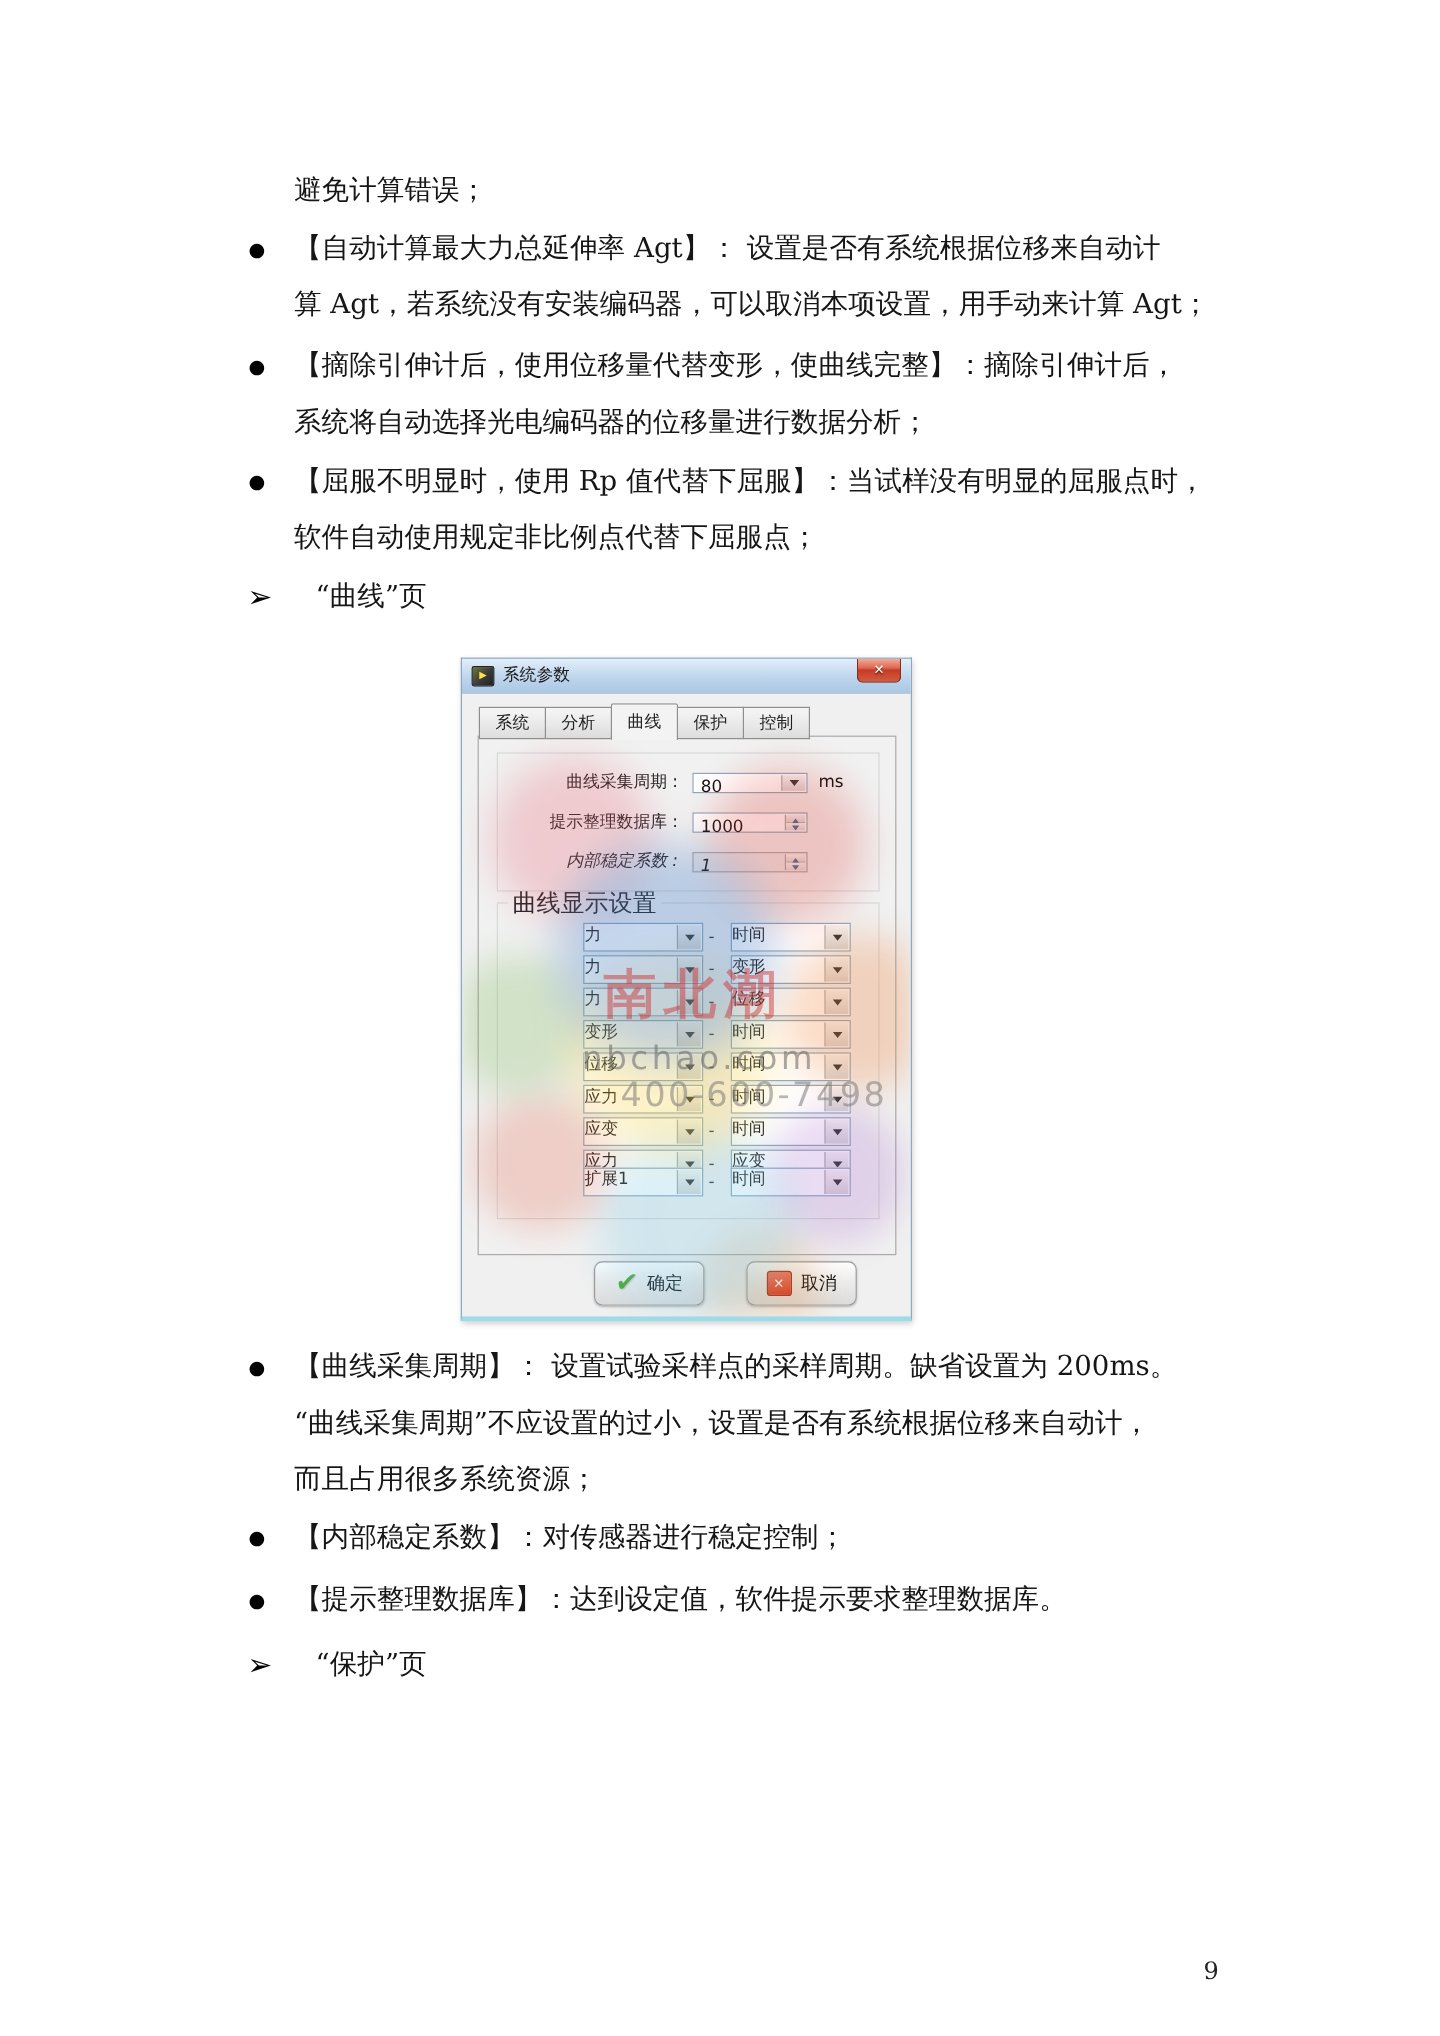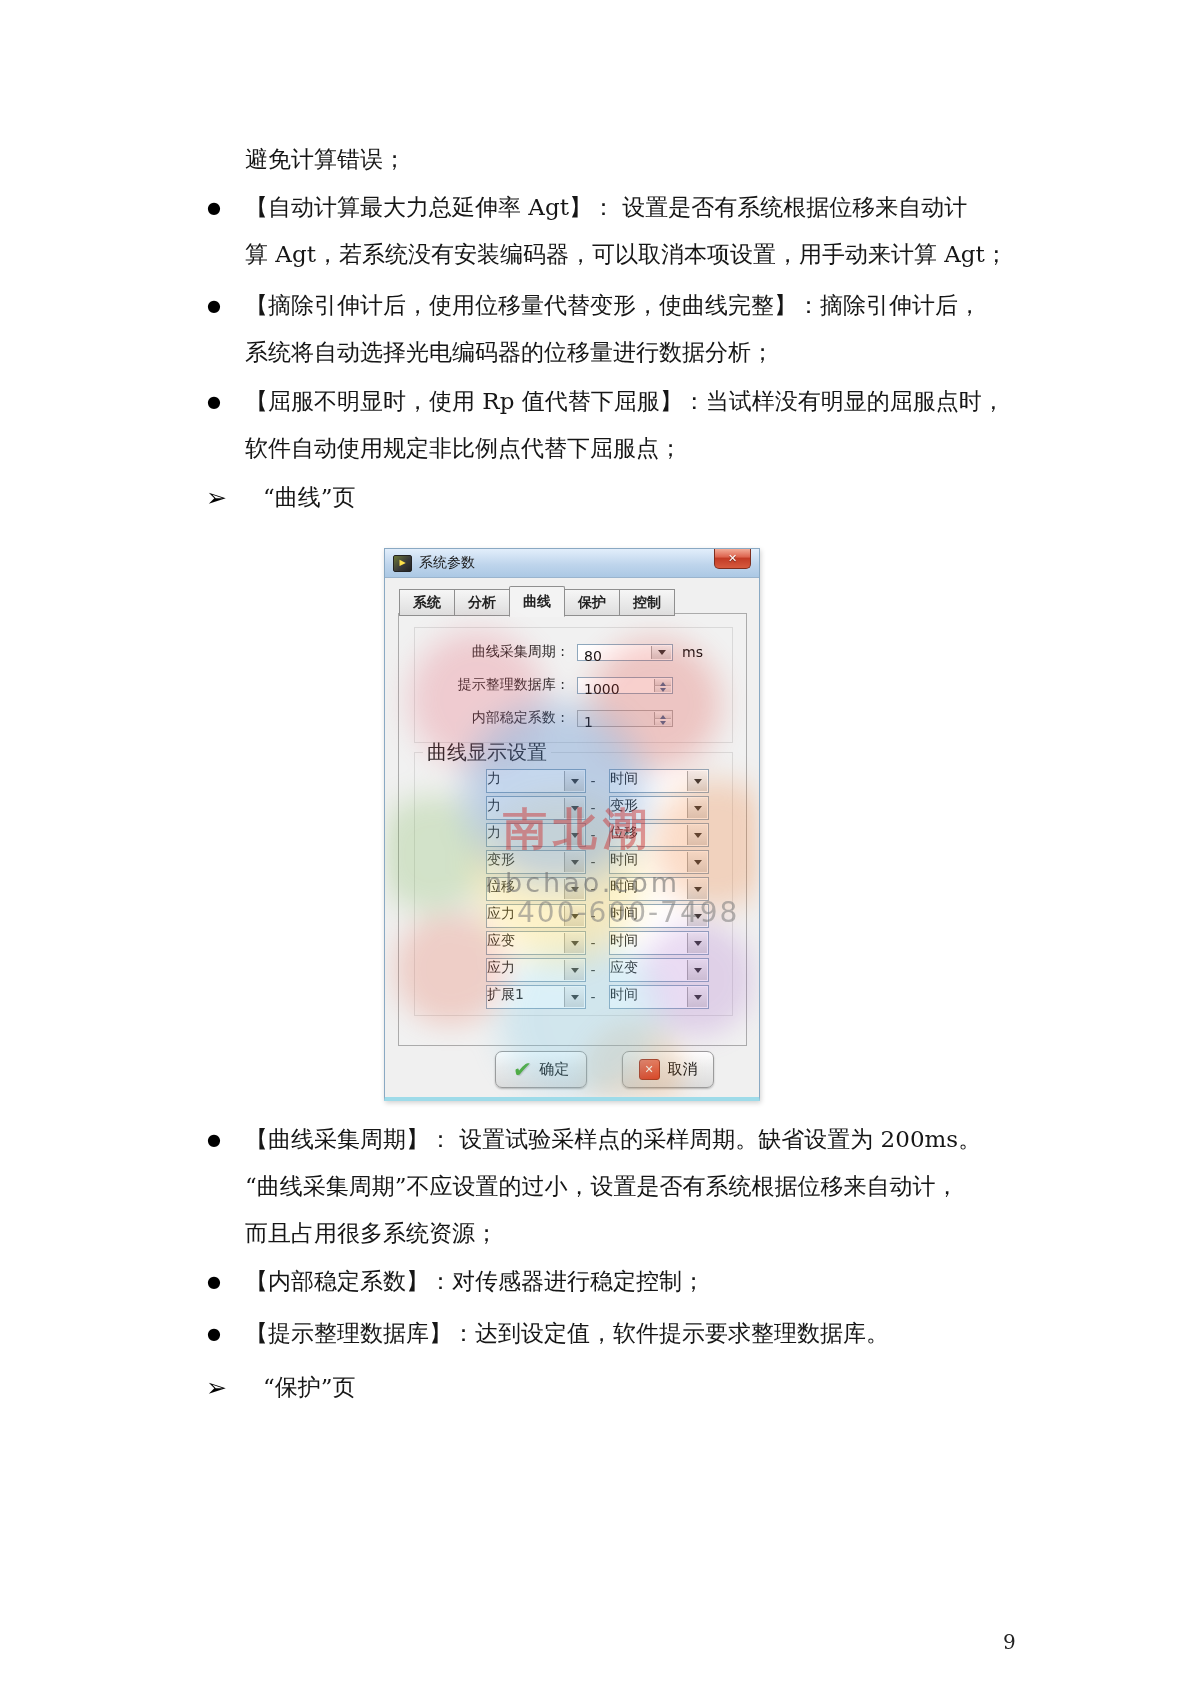--- a/index.html
+++ b/index.html
@@ -32,21 +32,21 @@
   .app-icon{width:17px;height:15px;border-radius:2px;border:1px solid #232323;
             background:linear-gradient(135deg,#6d7836 0%,#3a3a3a 55%,#222 100%);
             display:flex;align-items:center;justify-content:center;
             color:#ffe24a;font-size:8px;line-height:1;}
   .title-text{font-size:14px;color:#1a1a1a;}
   .close-btn{margin-left:auto;align-self:flex-start;width:35px;height:19px;
              border:1px solid #7e2e1f;border-top:none;border-radius:0 0 5px 5px;
              background:linear-gradient(#f3ab97,#de6752 40%,#c33c26 50%,#d65a3e);
              color:#fff;font-size:11px;font-weight:bold;display:flex;align-items:center;justify-content:center;
              text-shadow:0 1px 1px rgba(0,0,0,.45);cursor:pointer;}
-  .tabstrip{position:absolute;left:14px;top:37px;display:flex;align-items:flex-end;z-index:2;font-weight:bold;}
+  .tabstrip{position:absolute;left:14px;top:37px;display:flex;align-items:flex-end;z-index:2;}
   .tab{height:25px;padding:0 13px;display:flex;align-items:center;
        background:linear-gradient(#f6f6f6,#dedede);border:1px solid #8f8f8f;border-left:none;color:#222;cursor:pointer;}
   .tab:first-child{border-left:1px solid #8f8f8f;}
   .tab.active{height:29px;background:#f3f3f3;border-left:1px solid #8f8f8f;margin-left:-1px;
               border-bottom:1px solid #f3f3f3;margin-bottom:-1px;border-radius:2px 2px 0 0;z-index:3;}
   .tabpanel{position:absolute;left:13px;top:64px;width:347px;height:431px;
             border:1px solid #ababab;background:#f1f1f1;}
   .groupbox{position:absolute;border:1px solid #d9d9d9;}
   .group1{left:15px;top:13px;right:13px;height:114px;}
   .group2{left:15px;top:138px;right:13px;height:262px;}
@@ -173,21 +173,21 @@
         <div class="frow" style="top:45px;">
           <span class="flabel">提示整理数据库 :</span>
           <span class="control">
             <span class="cvalue">1000</span>
             <span class="spin">
               <span class="spin-up"></span>
               <span class="spin-down"></span>
             </span>
           </span>
         </div>
-        <div class="frow" style="top:78px;">
+        <div class="frow" style="top:78px;font-style:italic;">
           <span class="flabel">内部稳定系数 :</span>
           <span class="control disabled">
             <span class="cvalue">1</span>
             <span class="spin">
               <span class="spin-up"></span>
               <span class="spin-down"></span>
             </span>
           </span>
         </div>
       </div>
@@ -228,21 +228,21 @@
         <div class="crow" style="top:178px;">
           <span class="combo c1"><span class="cvalue">应变</span><span class="combo-btn"></span></span>
           <span class="dash">-</span>
           <span class="combo c2"><span class="cvalue">时间</span><span class="combo-btn"></span></span>
         </div>
         <div class="crow" style="top:205px;">
           <span class="combo c1"><span class="cvalue">应力</span><span class="combo-btn"></span></span>
           <span class="dash">-</span>
           <span class="combo c2"><span class="cvalue">应变</span><span class="combo-btn"></span></span>
         </div>
-        <div class="crow" style="top:232px;">
+        <div class="crow" style="top:220px;">
           <span class="combo c1"><span class="cvalue">扩展1</span><span class="combo-btn"></span></span>
           <span class="dash">-</span>
           <span class="combo c2"><span class="cvalue">时间</span><span class="combo-btn"></span></span>
         </div>
       </div>
     </div>
 
     <button class="btn btn-ok">
       <span class="check-icon">✔</span>
       <span>确定</span>

